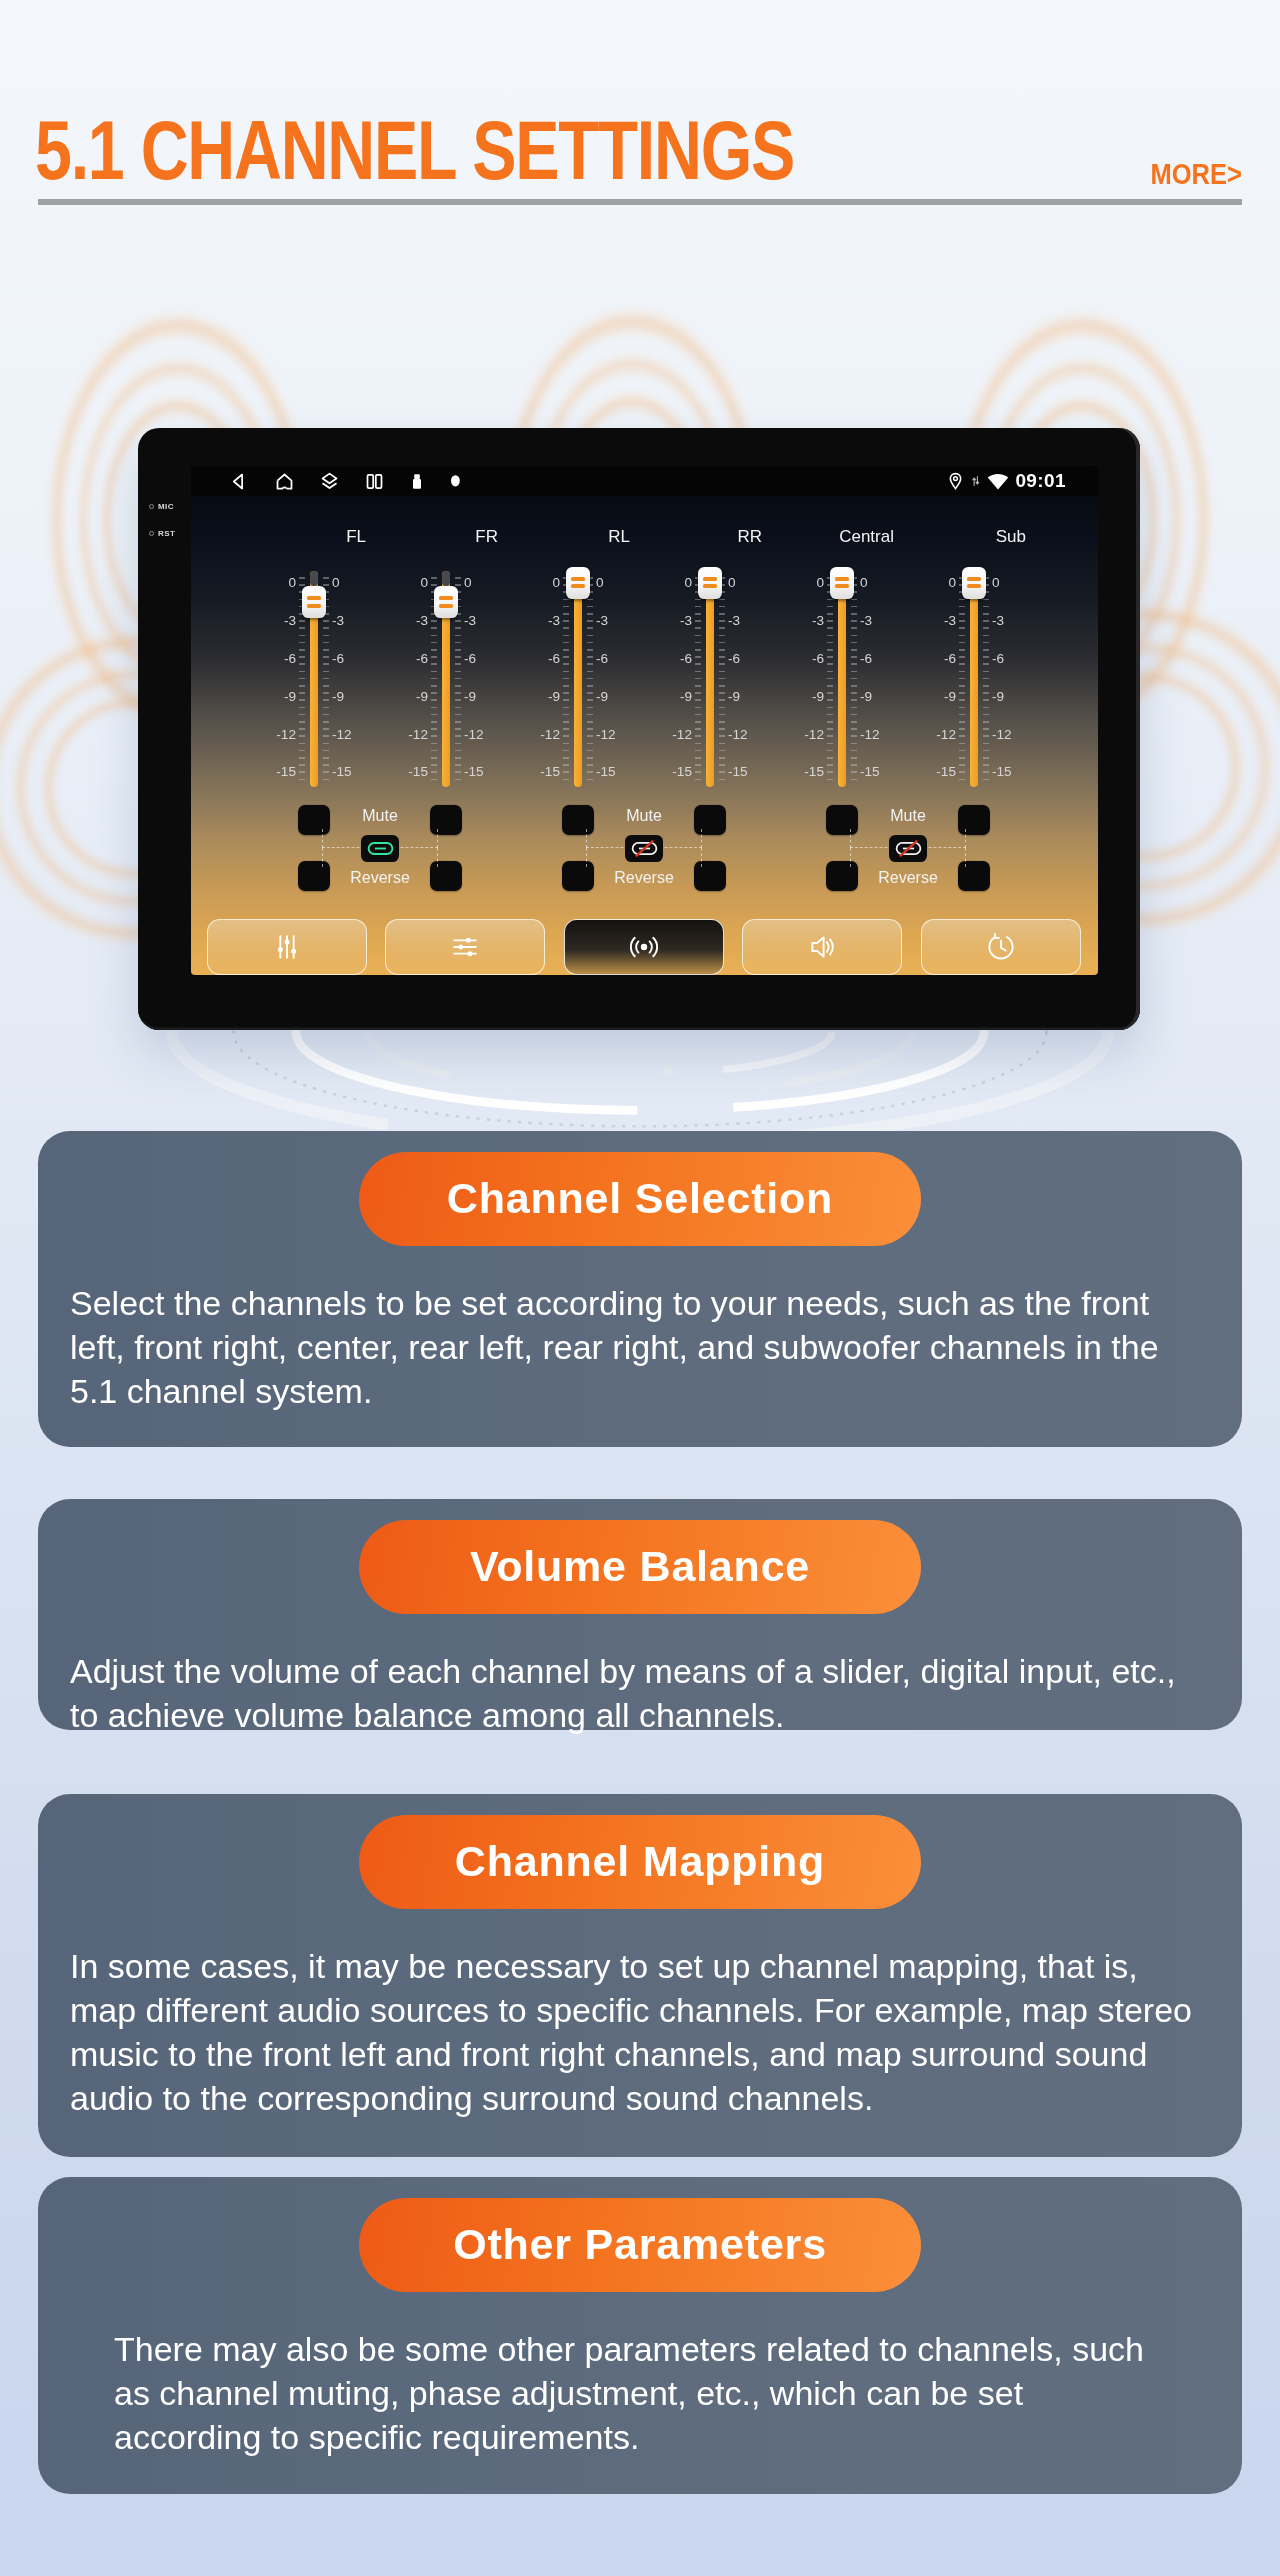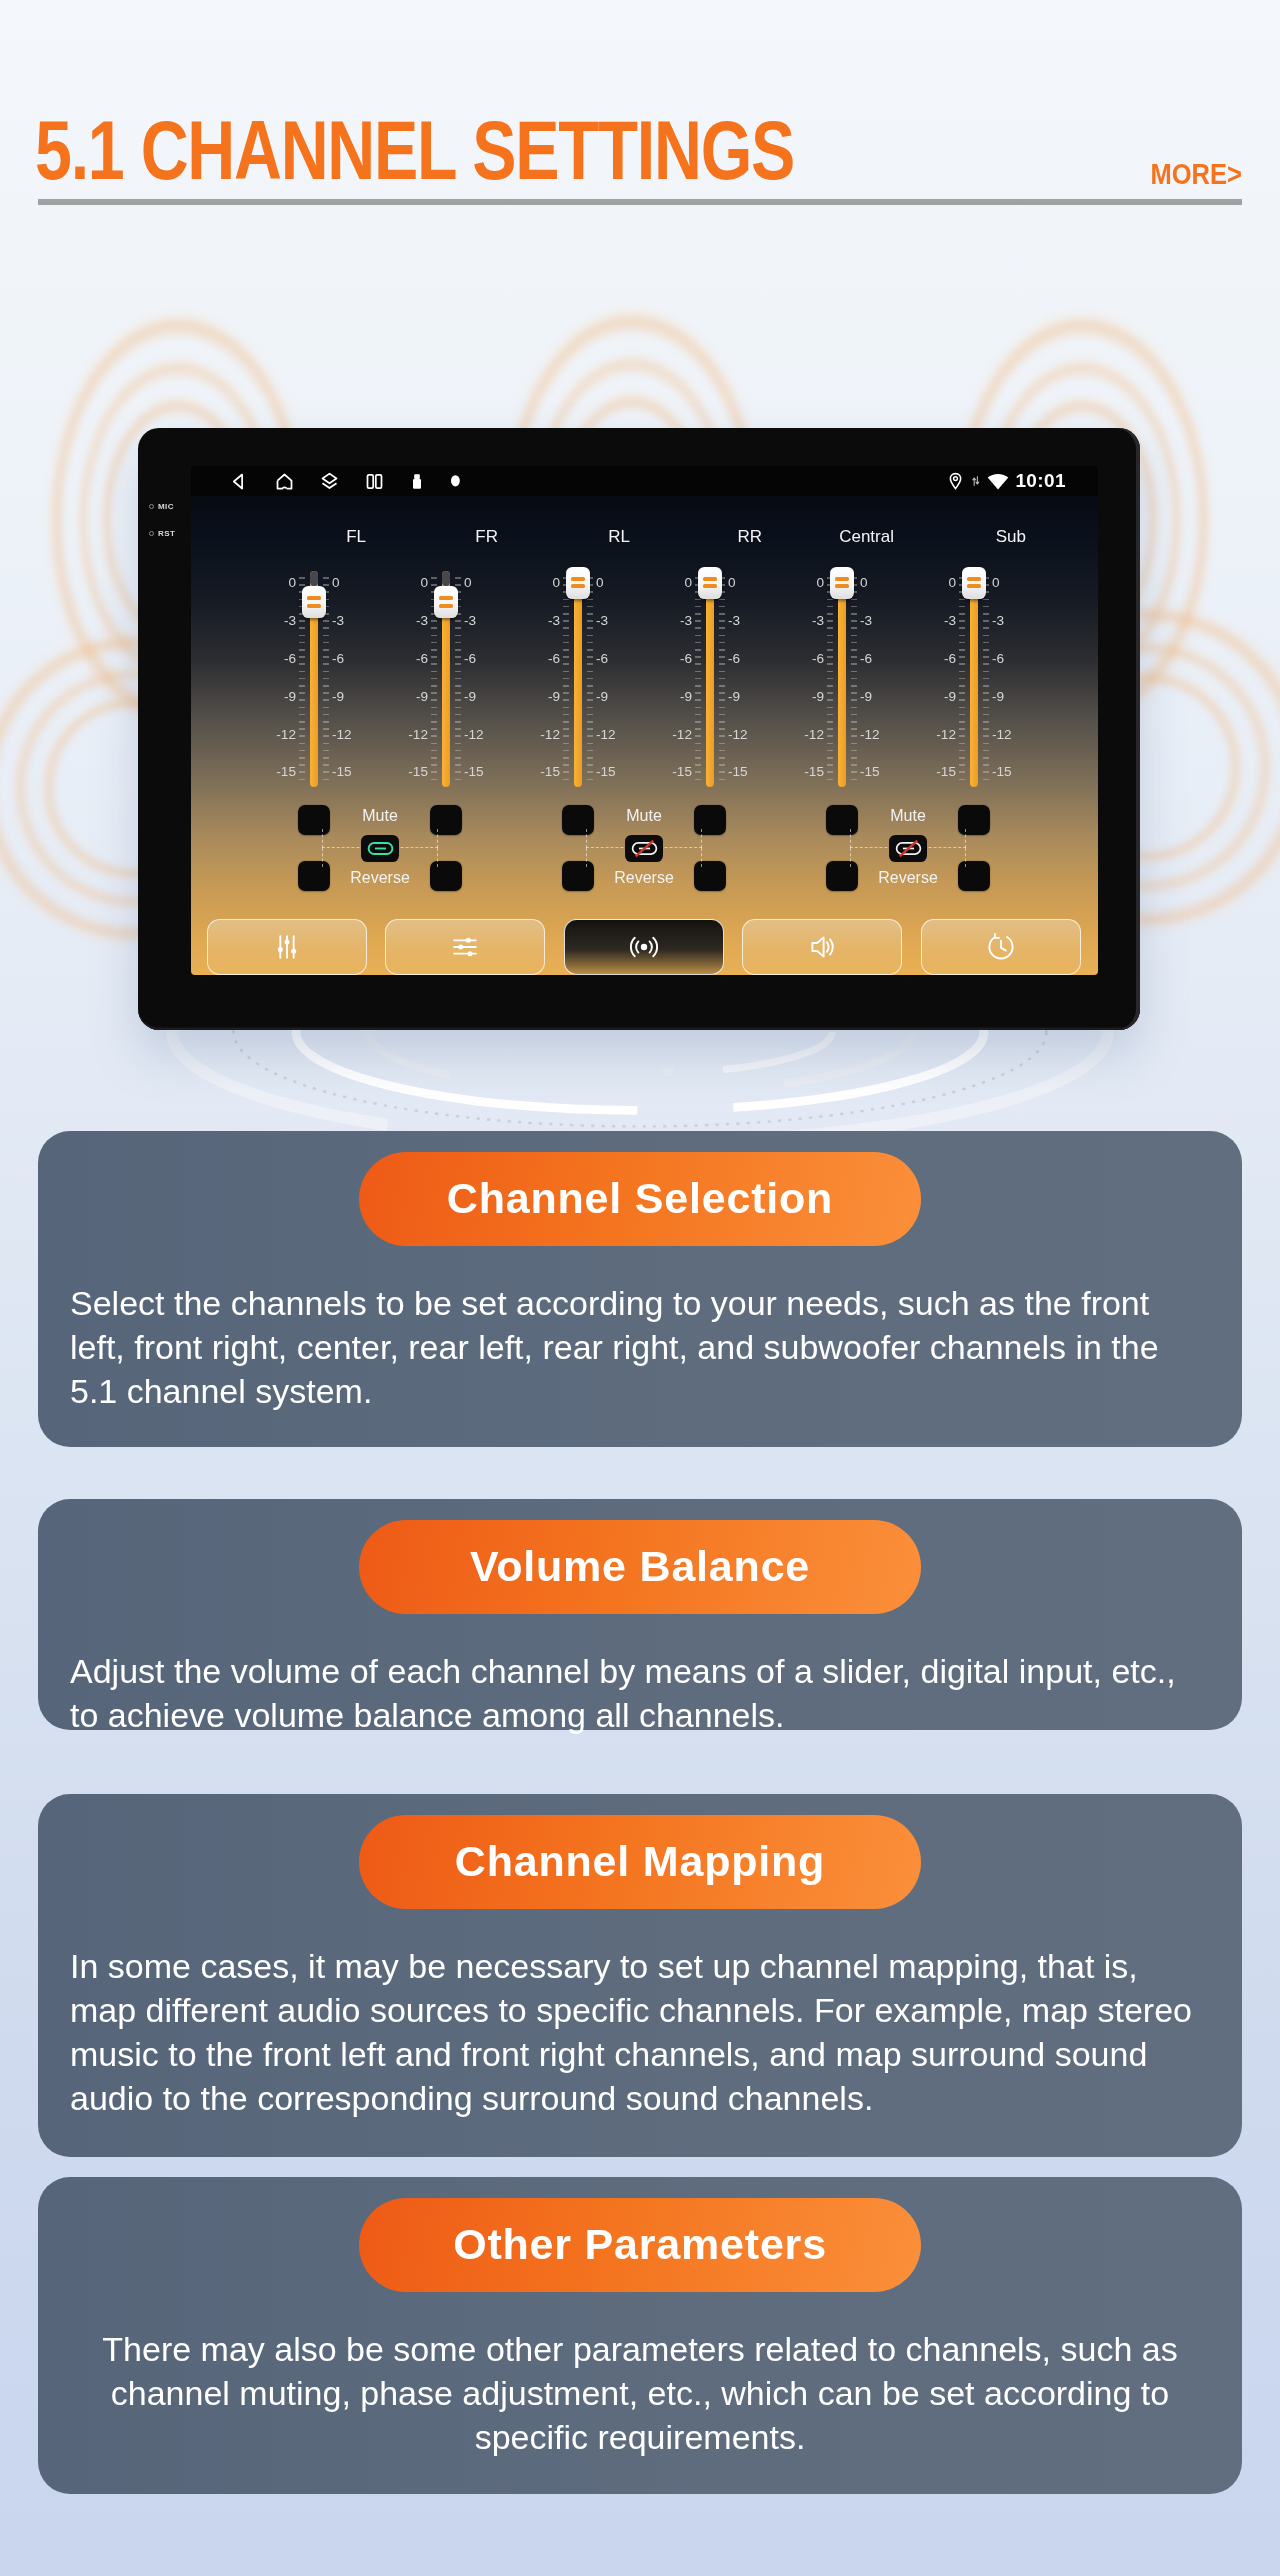--- a/index.html
+++ b/index.html
@@ -112,21 +112,21 @@
   
   .card{ position:absolute; left:38px; width:1204px; border-radius:32px;
     background:linear-gradient(90deg,#57657a 0%,#5e6c7e 55%,#616e80 100%); z-index:2; }
   .card1{ top:1131px; height:316px; } .card2{ top:1499px; height:231px; }
   .card3{ top:1794px; height:363px; } .card4{ top:2177px; height:317px; }
   .pill{ display:block; margin:21px auto 0; width:562px; height:94px; border-radius:48px;
     background:linear-gradient(100deg,#ee5a16 0%,#f4741f 45%,#fb8f3a 100%);
     color:#ffffff; font-size:43px; font-weight:bold; text-align:center; line-height:93px;
     letter-spacing:0.8px; }
   .card-body{ margin-top:35px; padding:0 32px; color:#ffffff; font-size:34px; line-height:44px; }
-  .card4 .card-body{ text-align:center; padding:0 59px; }
+  .card4 .card-body{ padding:0 76px; }
 </style>
 </head>
 <body>
 
 <div class="ring-set rs1"></div>
 <div class="ring-set rs2"></div>
 <div class="ring-set rs3"></div>
 <div class="ring-set rs4"></div>
 <div class="ring-set rs5"></div>
 
@@ -188,21 +188,21 @@
             <path d="M12 3 C7.5 3 5.5 6.5 5.5 9.3 C5.5 13.5 12 22 12 22 S18.5 13.5 18.5 9.3 C18.5 6.5 16.5 3 12 3 Z" fill="none" stroke="#fff" stroke-width="2"></path>
             <circle cx="12" cy="9.3" r="2.4" fill="none" stroke="#fff" stroke-width="1.8"></circle>
           </svg>
         <svg width="9.6" height="16" viewBox="0 0 12 20">
             <path d="M4 6 L4 16 M4 6 L2 9 M4 6 L6 9" stroke="#bbb" stroke-width="1.4" fill="none"></path>
             <path d="M8 14 L8 4 M8 14 L6 11 M8 14 L10 11" stroke="#bbb" stroke-width="1.4" fill="none"></path>
           </svg>
         <svg width="24" height="19" viewBox="0 0 30 24">
             <path d="M2 7 C9 1 21 1 28 7 L15 22 Z" fill="#fff"></path>
           </svg>
-        <span class="sb-time">10:01</span>
+        <span class="sb-time">09:01</span>
       </div>
     </div>
 
     <div class="channel-col cc0">
       <div class="ch-label">FL</div>
       <div class="fader">
         <div class="scale scale-left">
             <span class="tick" style="top: 12.8px;">0</span>
             <span class="tick" style="top: 51px;">-3</span>
             <span class="tick" style="top: 89px;">-6</span>

